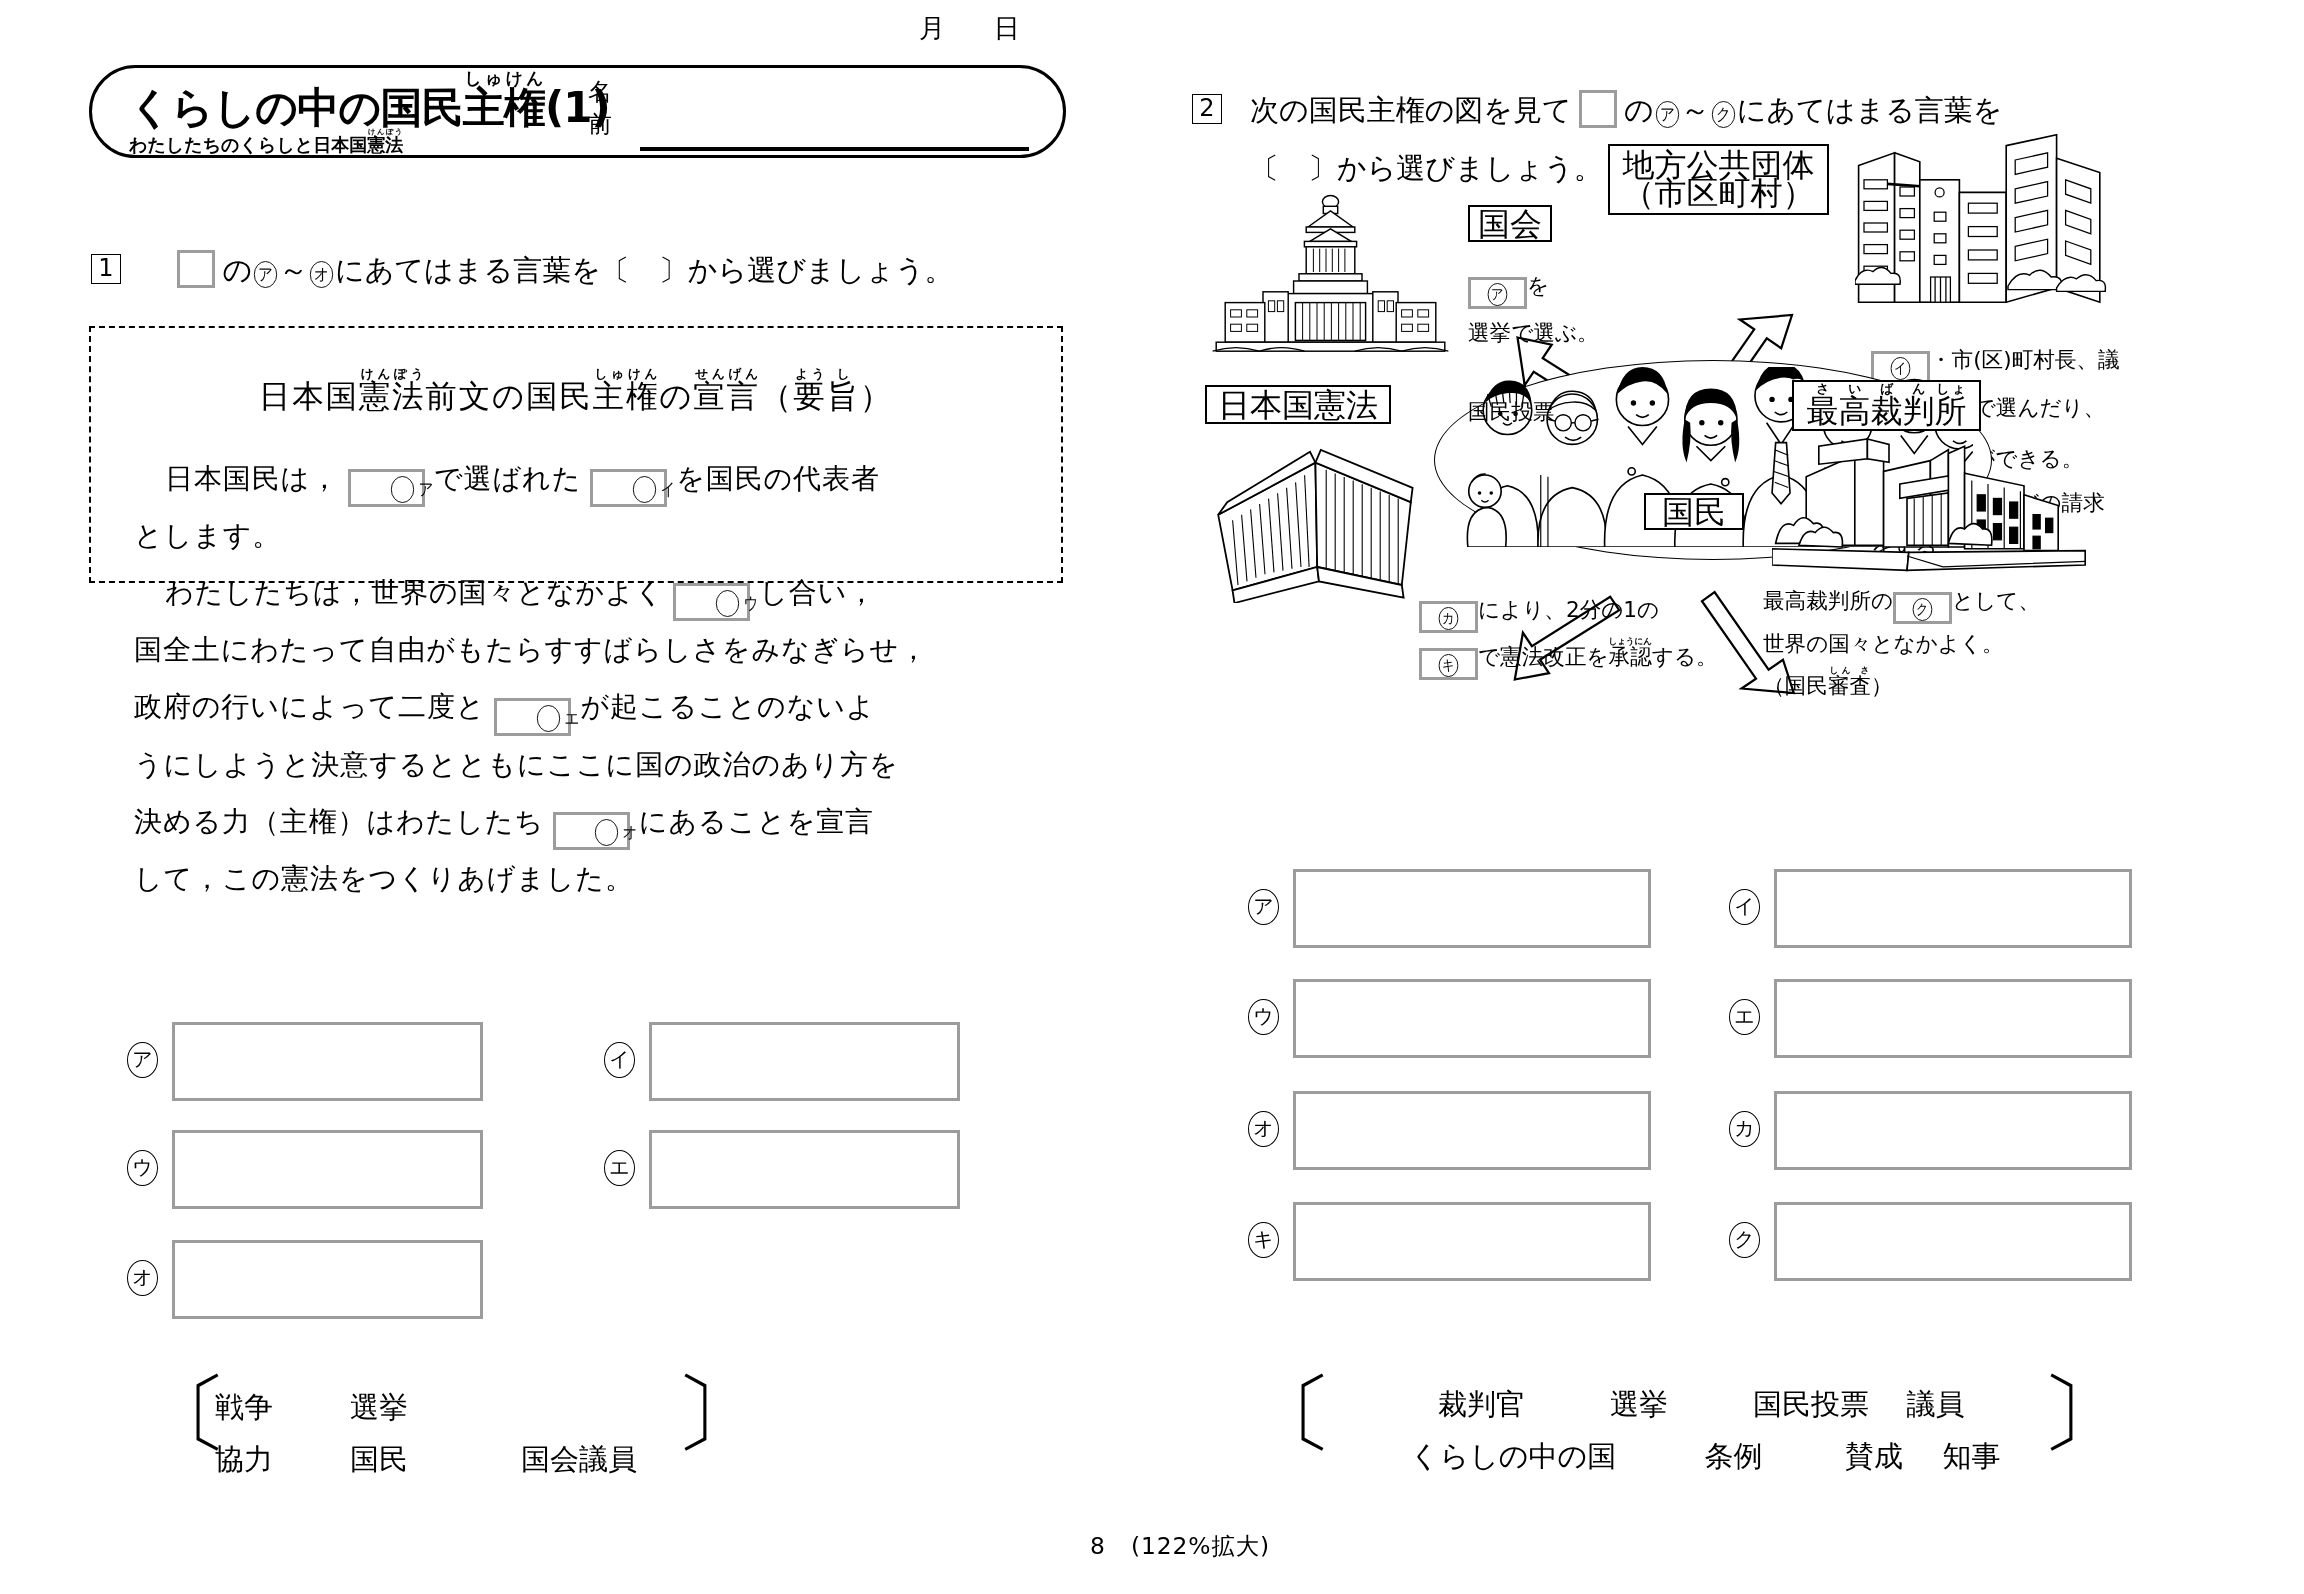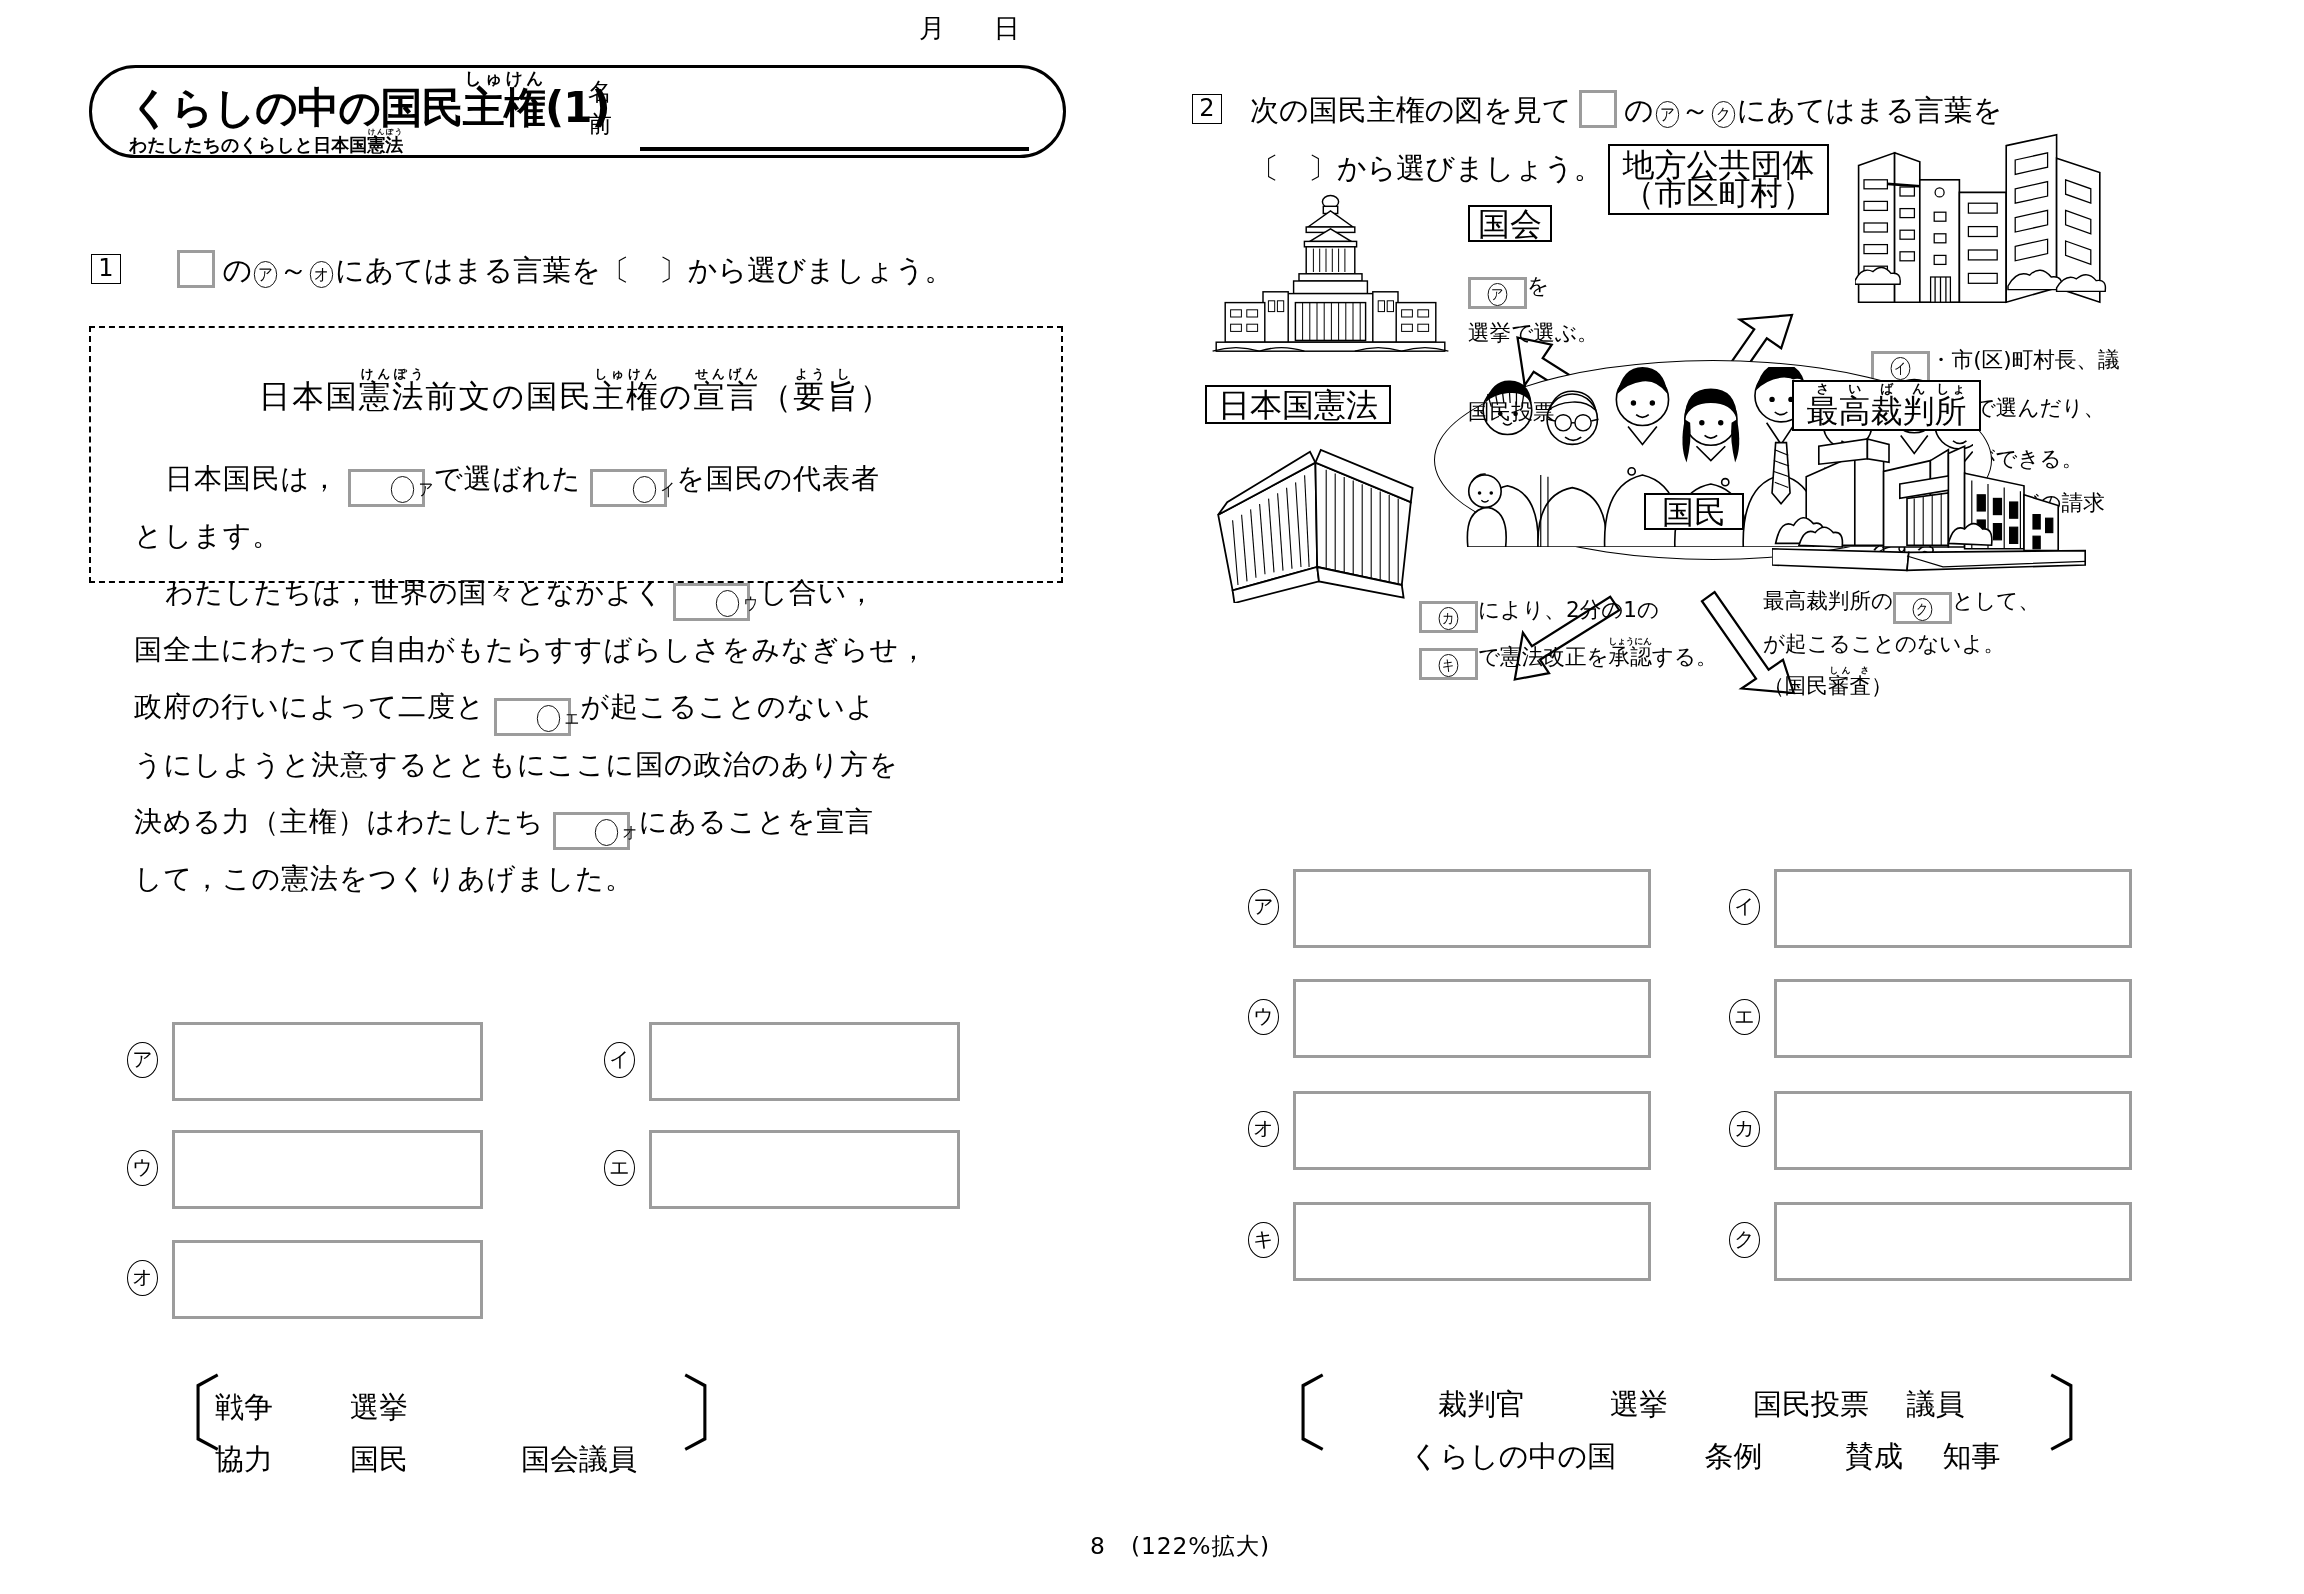--- a/index.html
+++ b/index.html
@@ -588,21 +588,21 @@
 
         <path d="M0 132 L0 150 L150 156 L152 136 Z"></path>
         <path d="M152 136 L150 156 L348 150 L348 134 Z"></path>
         <path d="M150 140 L190 152 L348 146" fill="none" stroke-width="1.4"></path>
       </g>
     </svg>
 
     <div class="dtext" style="left:565px; top:405px;">
       <span>最高裁判所の</span><span class="dblank"><span class="dcirc">ク</span></span><span>として、</span>
     </div>
-    <div class="dtext" style="left:565px; top:448px;">が起こることのないよ。</div>
+    <div class="dtext" style="left:565px; top:448px;">世界の国々となかよく。</div>
     <div class="dtext" style="left:565px; top:486px;">
       <span>（国民</span><ruby>審査<rt>しん さ</rt></ruby><span>）</span>
     </div>
   </div>
 
   <div class="ans-item" style="left:1220px; top:869px;">
     <div class="ans-mark">ア</div>
     <div class="ans-box" style="width:358px;height:79px;"></div>
   </div>
   <div class="ans-item" style="left:1701px; top:869px;">

